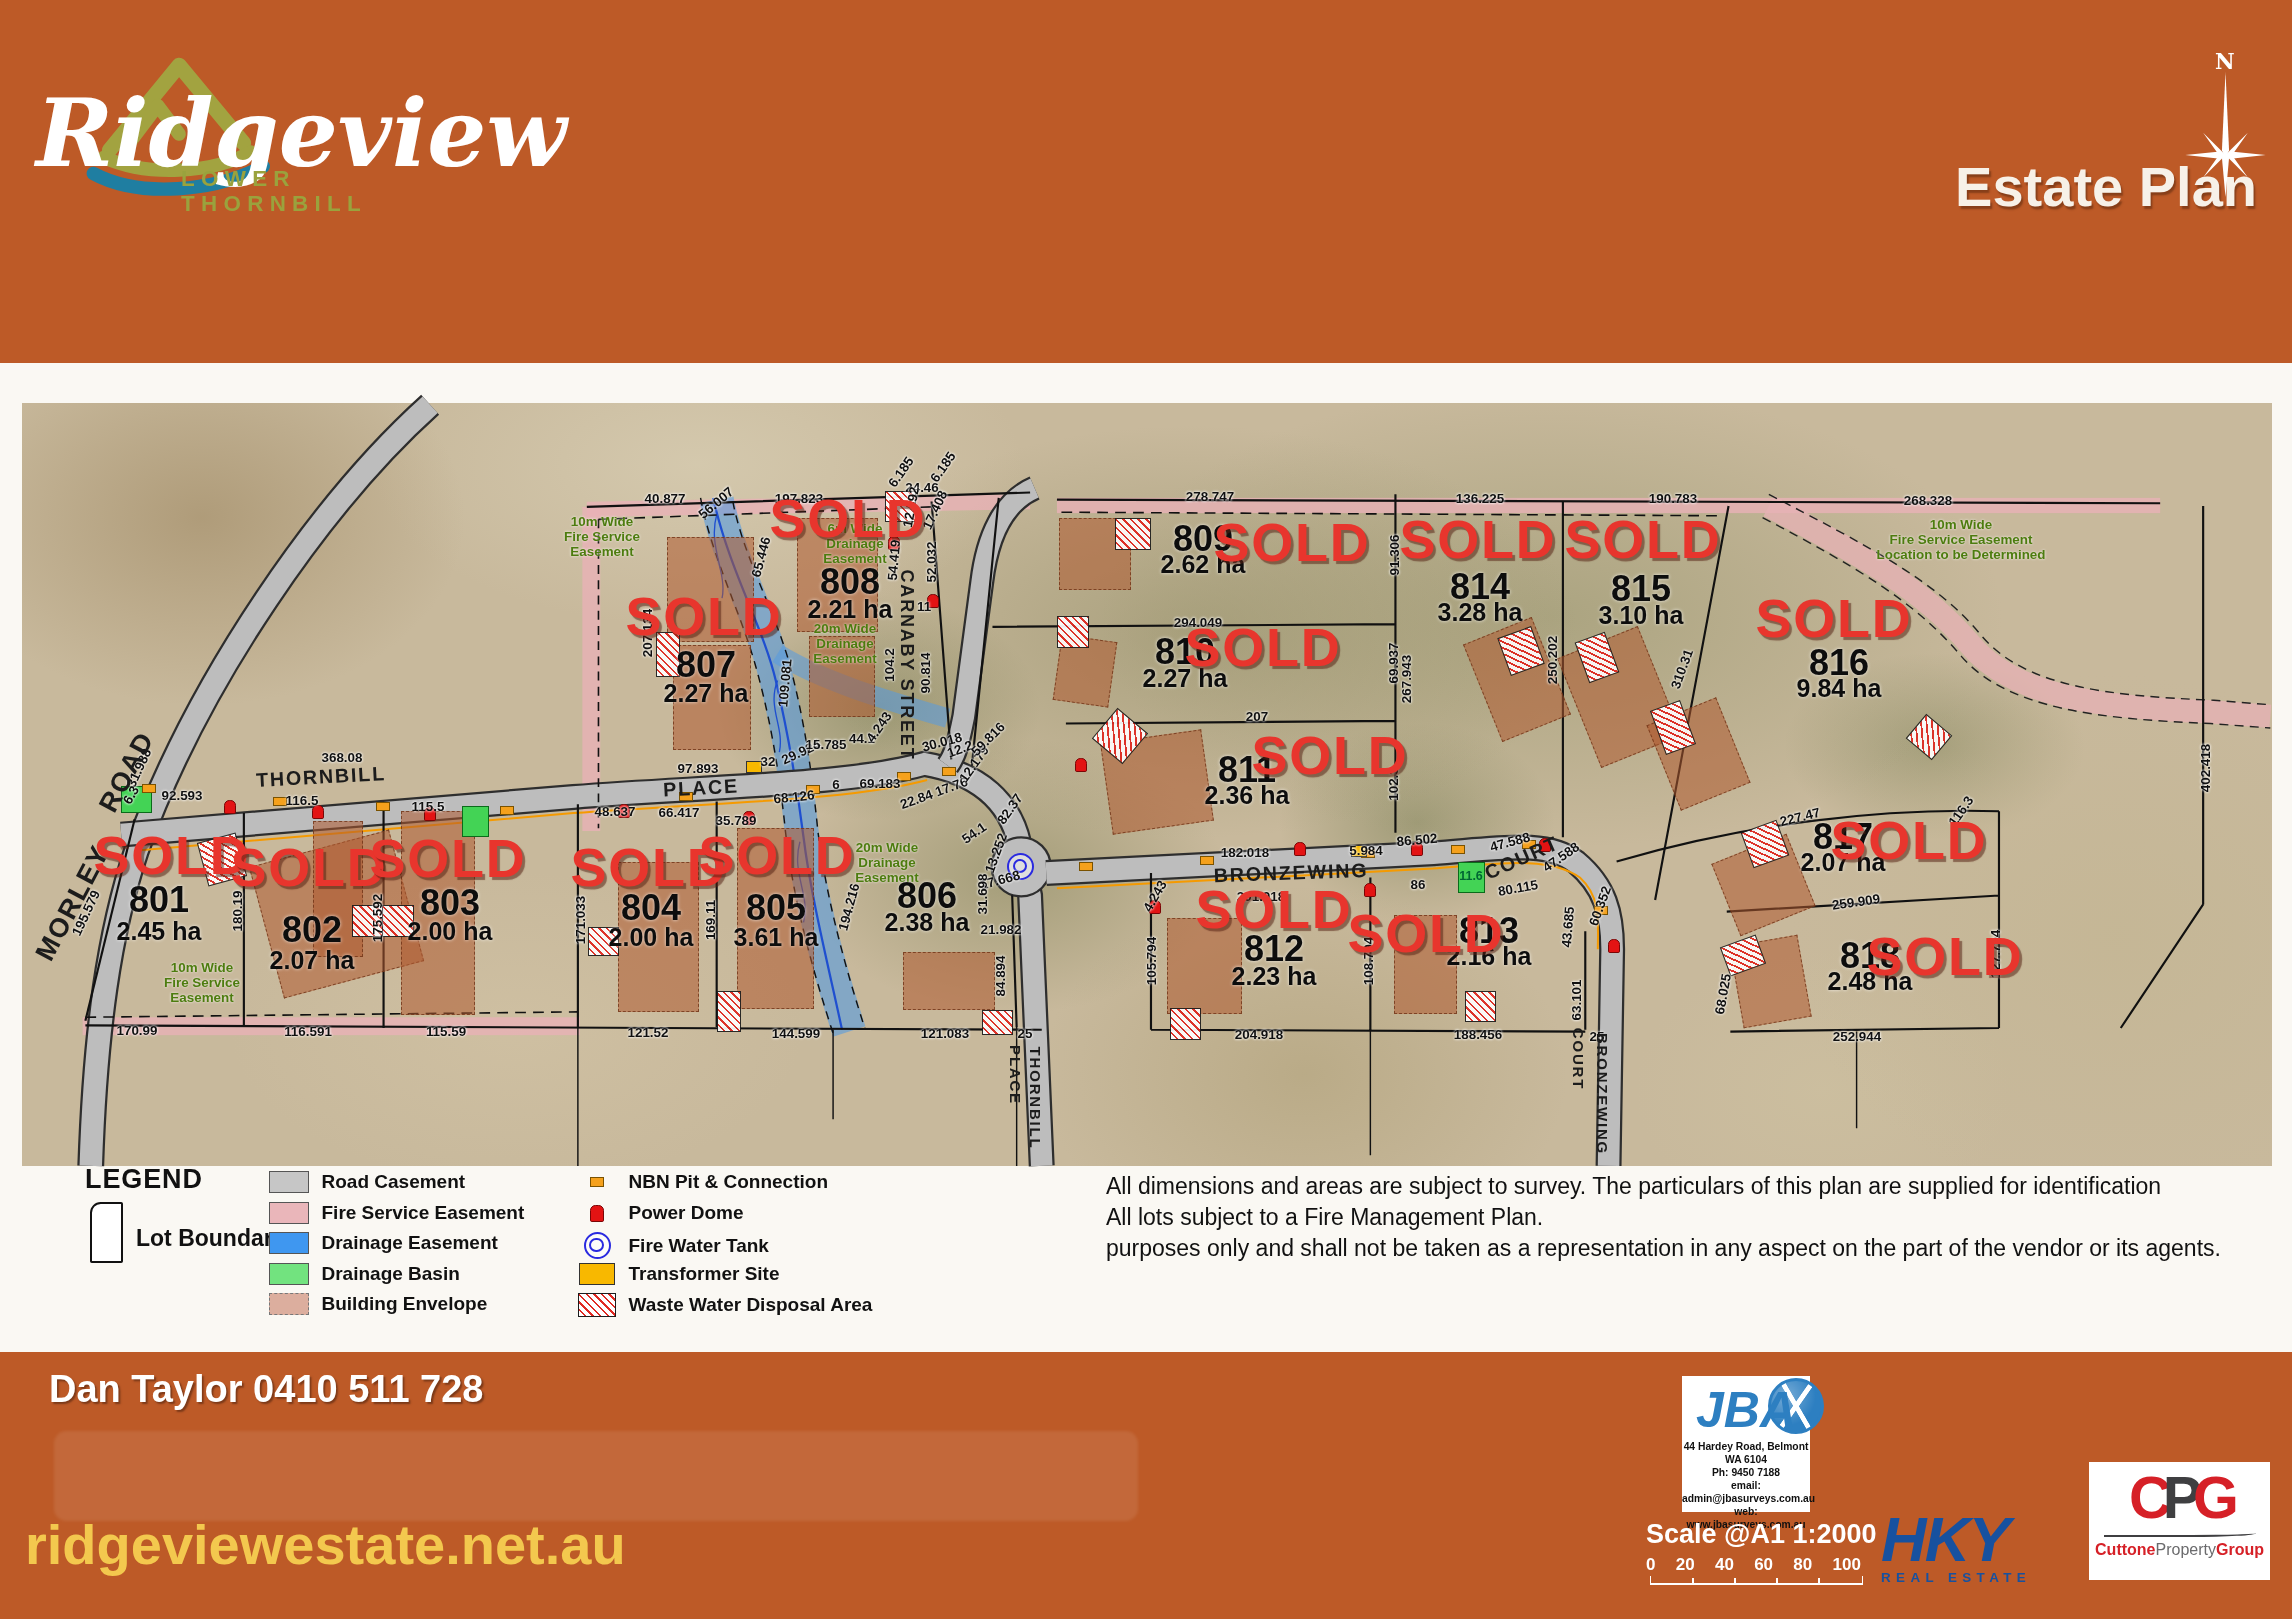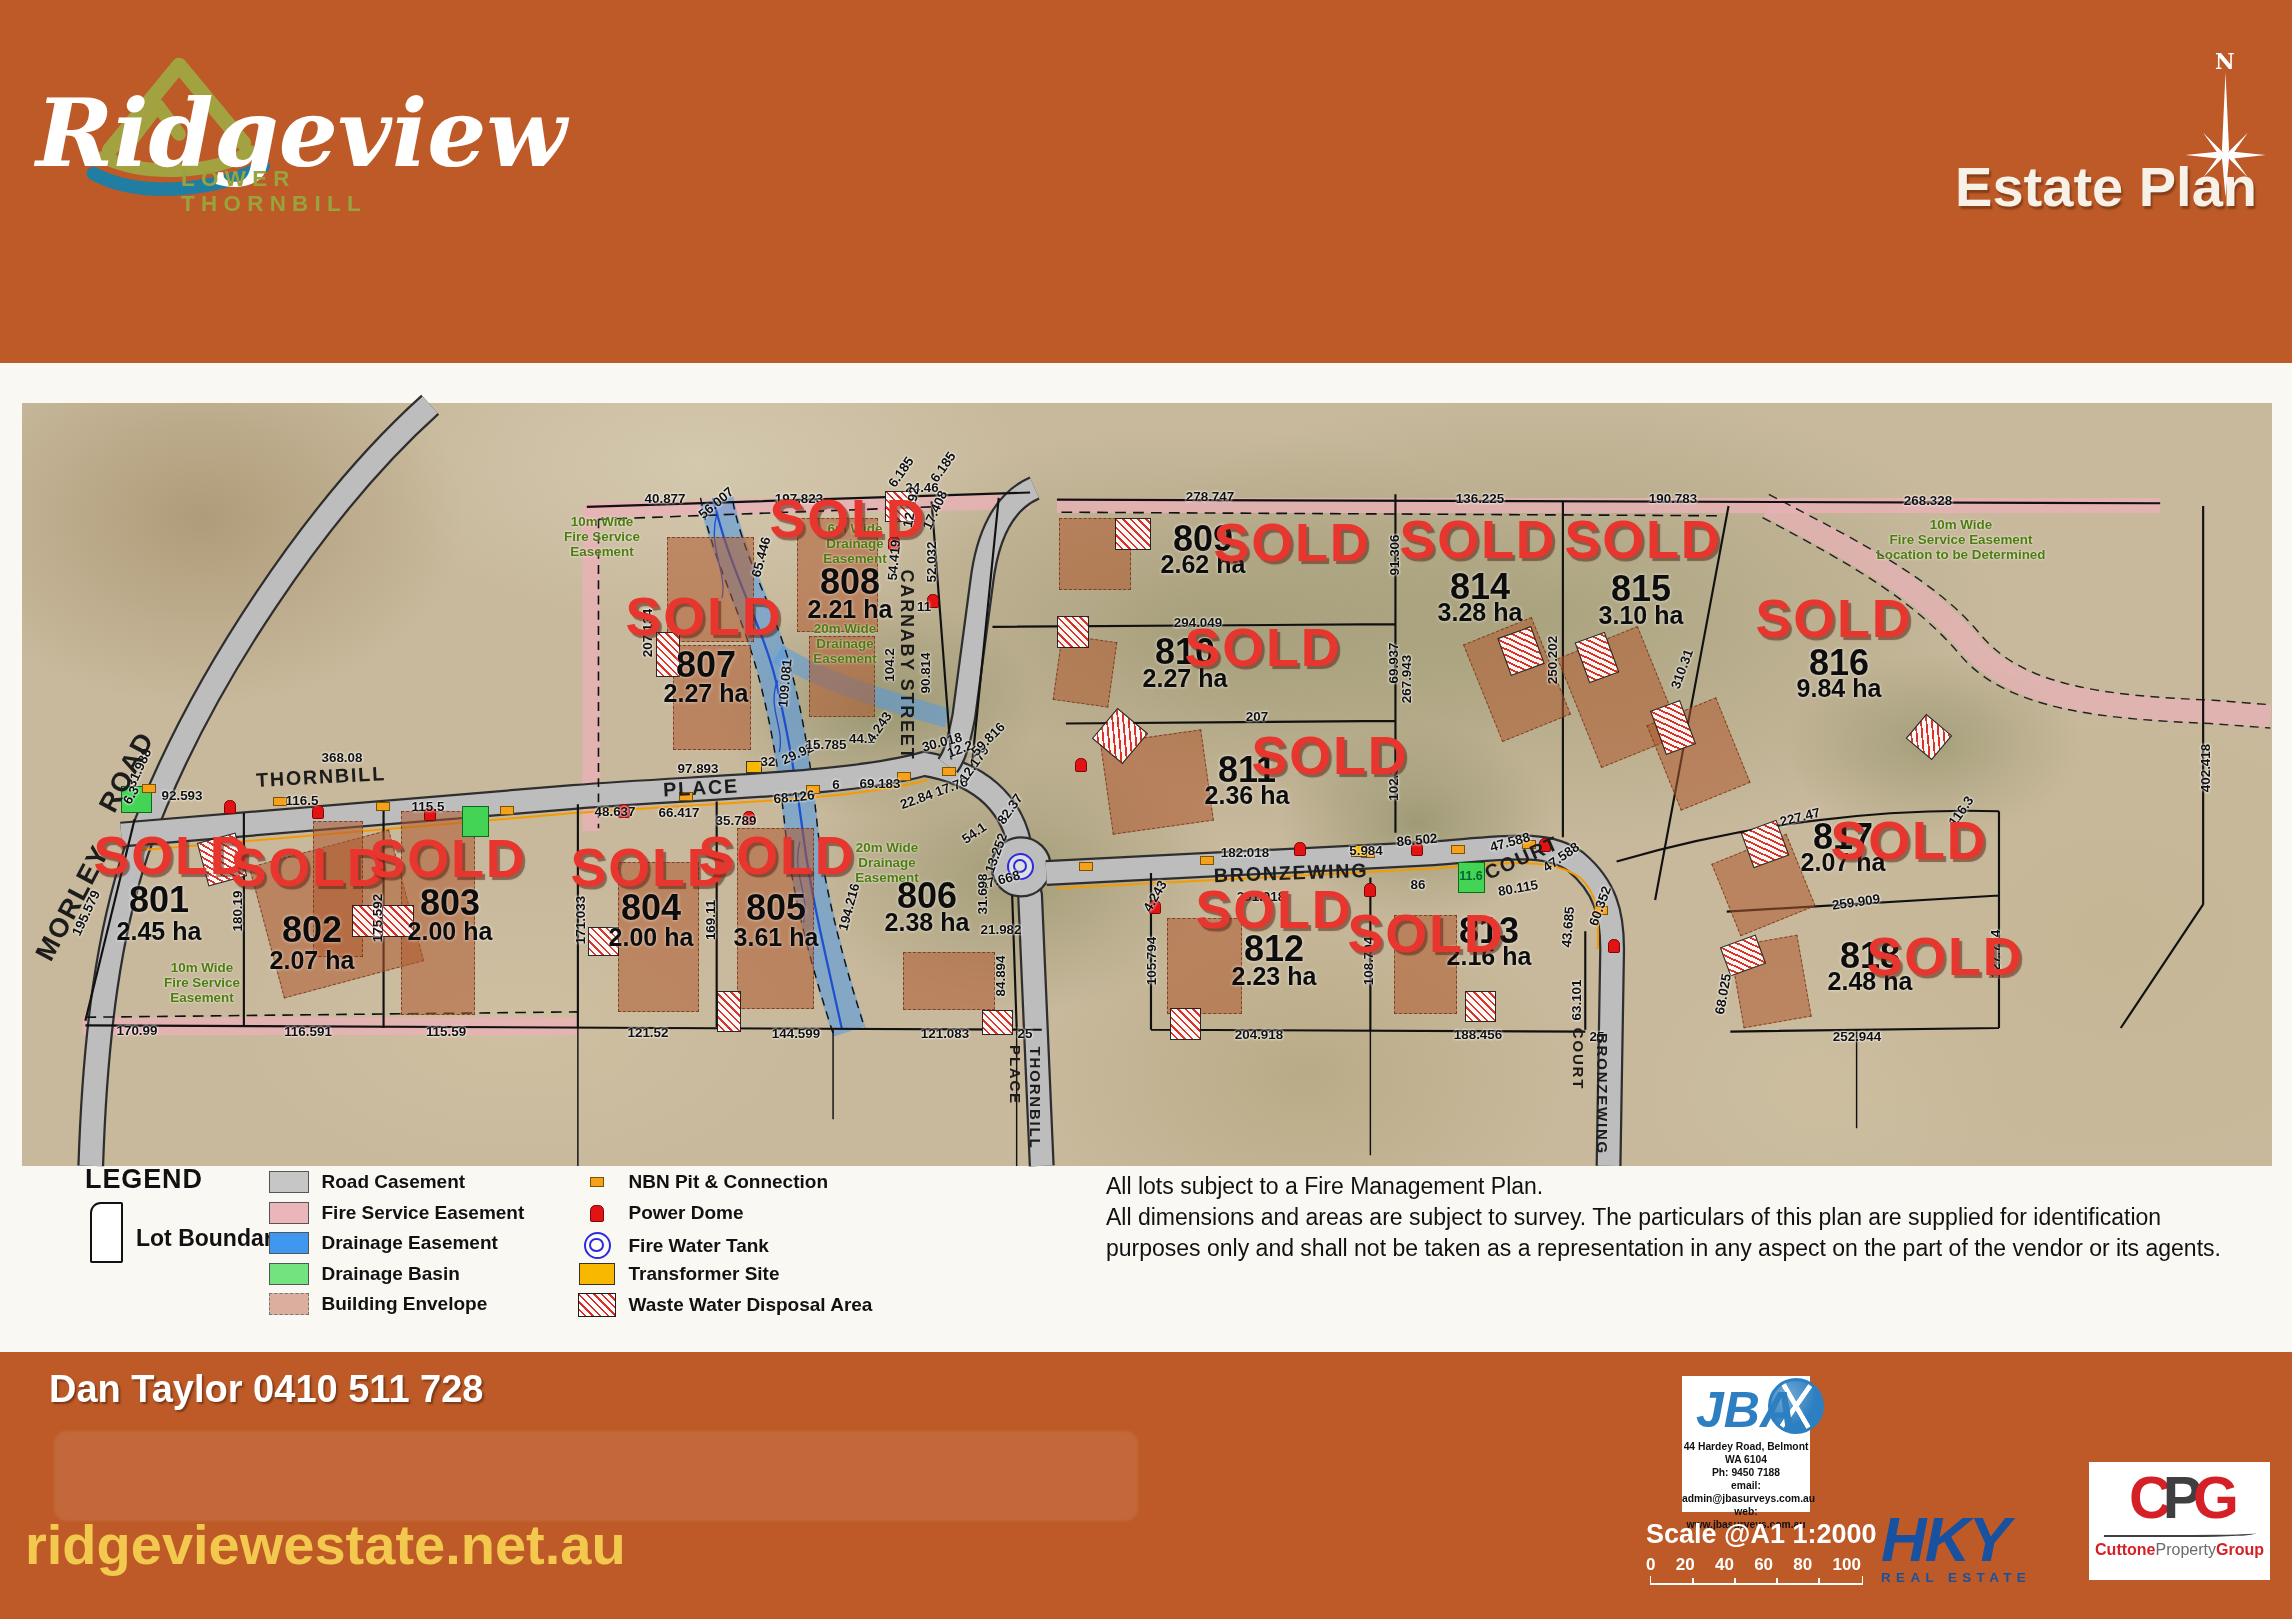--- a/index.html
+++ b/index.html
@@ -518,22 +518,22 @@
       </div>
       <div class="leg-row" style="left: 578px; top: 1293px;">
         <div class="leg-ico">
           <div class="leg-hatch"></div>
         </div>
         <div class="leg-label">Waste Water Disposal Area</div>
       </div>
     </div>
 
   <div class="disc">
+    <div>All dimensions and areas are subject to survey. The particulars of this plan are supplied for identification</div>
     <div>All lots subject to a Fire Management Plan.</div>
-    <div>All dimensions and areas are subject to survey. The particulars of this plan are supplied for identification</div>
     <div>purposes only and shall not be taken as a representation in any aspect on the part of the vendor or its agents.</div>
   </div>
 
   <div class="band bottom"></div>
   <div class="agent">Dan Taylor 0410 511 728</div>
   <div class="redact"></div>
   <div class="website">ridgeviewestate.net.au</div>
 
   <div class="jba-box">
     <div class="jba-globe"></div>

